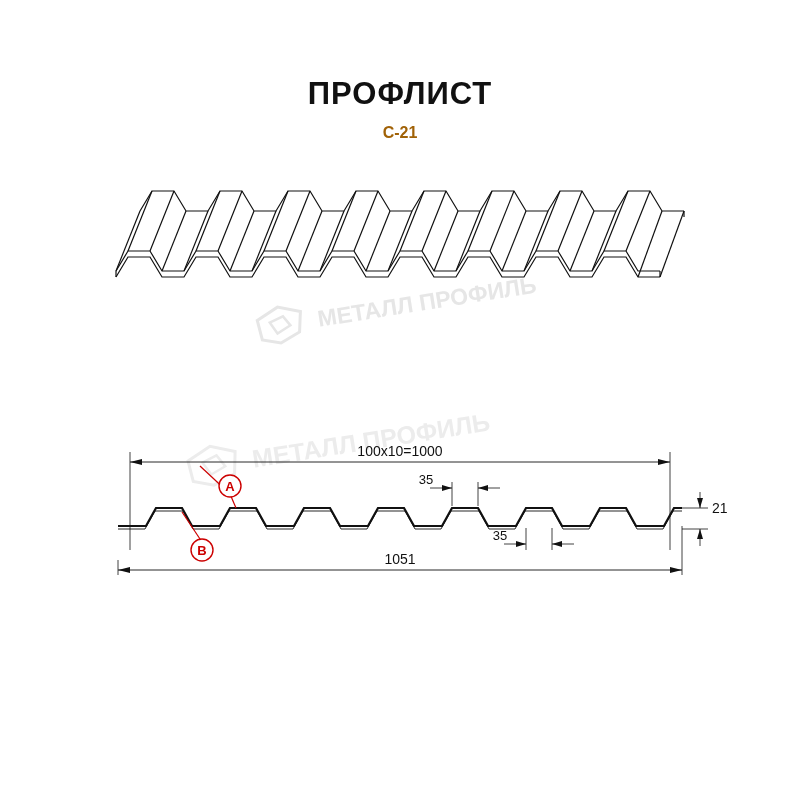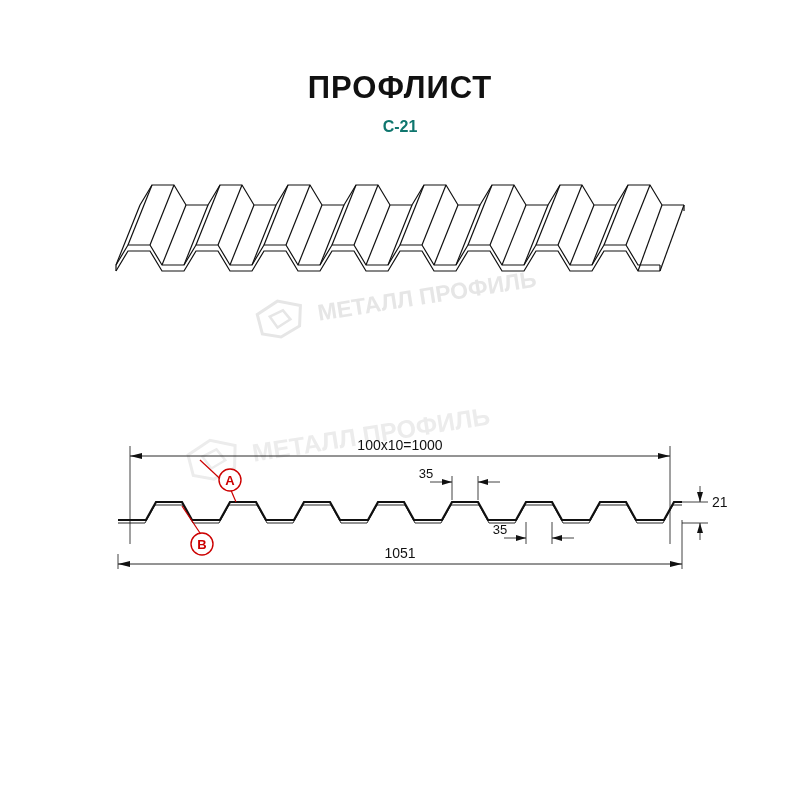--- a/index.html
+++ b/index.html
@@ -12,41 +12,42 @@
     height: 800px;
     font-family: "Liberation Sans", sans-serif;
     color: #1a1a1a;
     position: relative;
     overflow: hidden;
   }
   .page {
     position: relative;
     width: 800px;
     height: 600px;
+    margin-top: 6px;
   }
   .title {
     position: absolute;
     left: 0;
     top: 70px;
     width: 800px;
     text-align: center;
     font-size: 31px;
     font-weight: bold;
     letter-spacing: 1px;
     color: #111;
   }
   .subtitle {
     position: absolute;
     left: 0;
     top: 118px;
     width: 800px;
     text-align: center;
     font-size: 16px;
     font-weight: bold;
-    color: #0f766e;
+    color: #a16207;
   }
   .footer {
     position: absolute;
     left: 0;
     top: 705px;
     width: 800px;
     text-align: center;
     font-size: 16px;
     font-weight: bold;
     letter-spacing: 0.6px;

